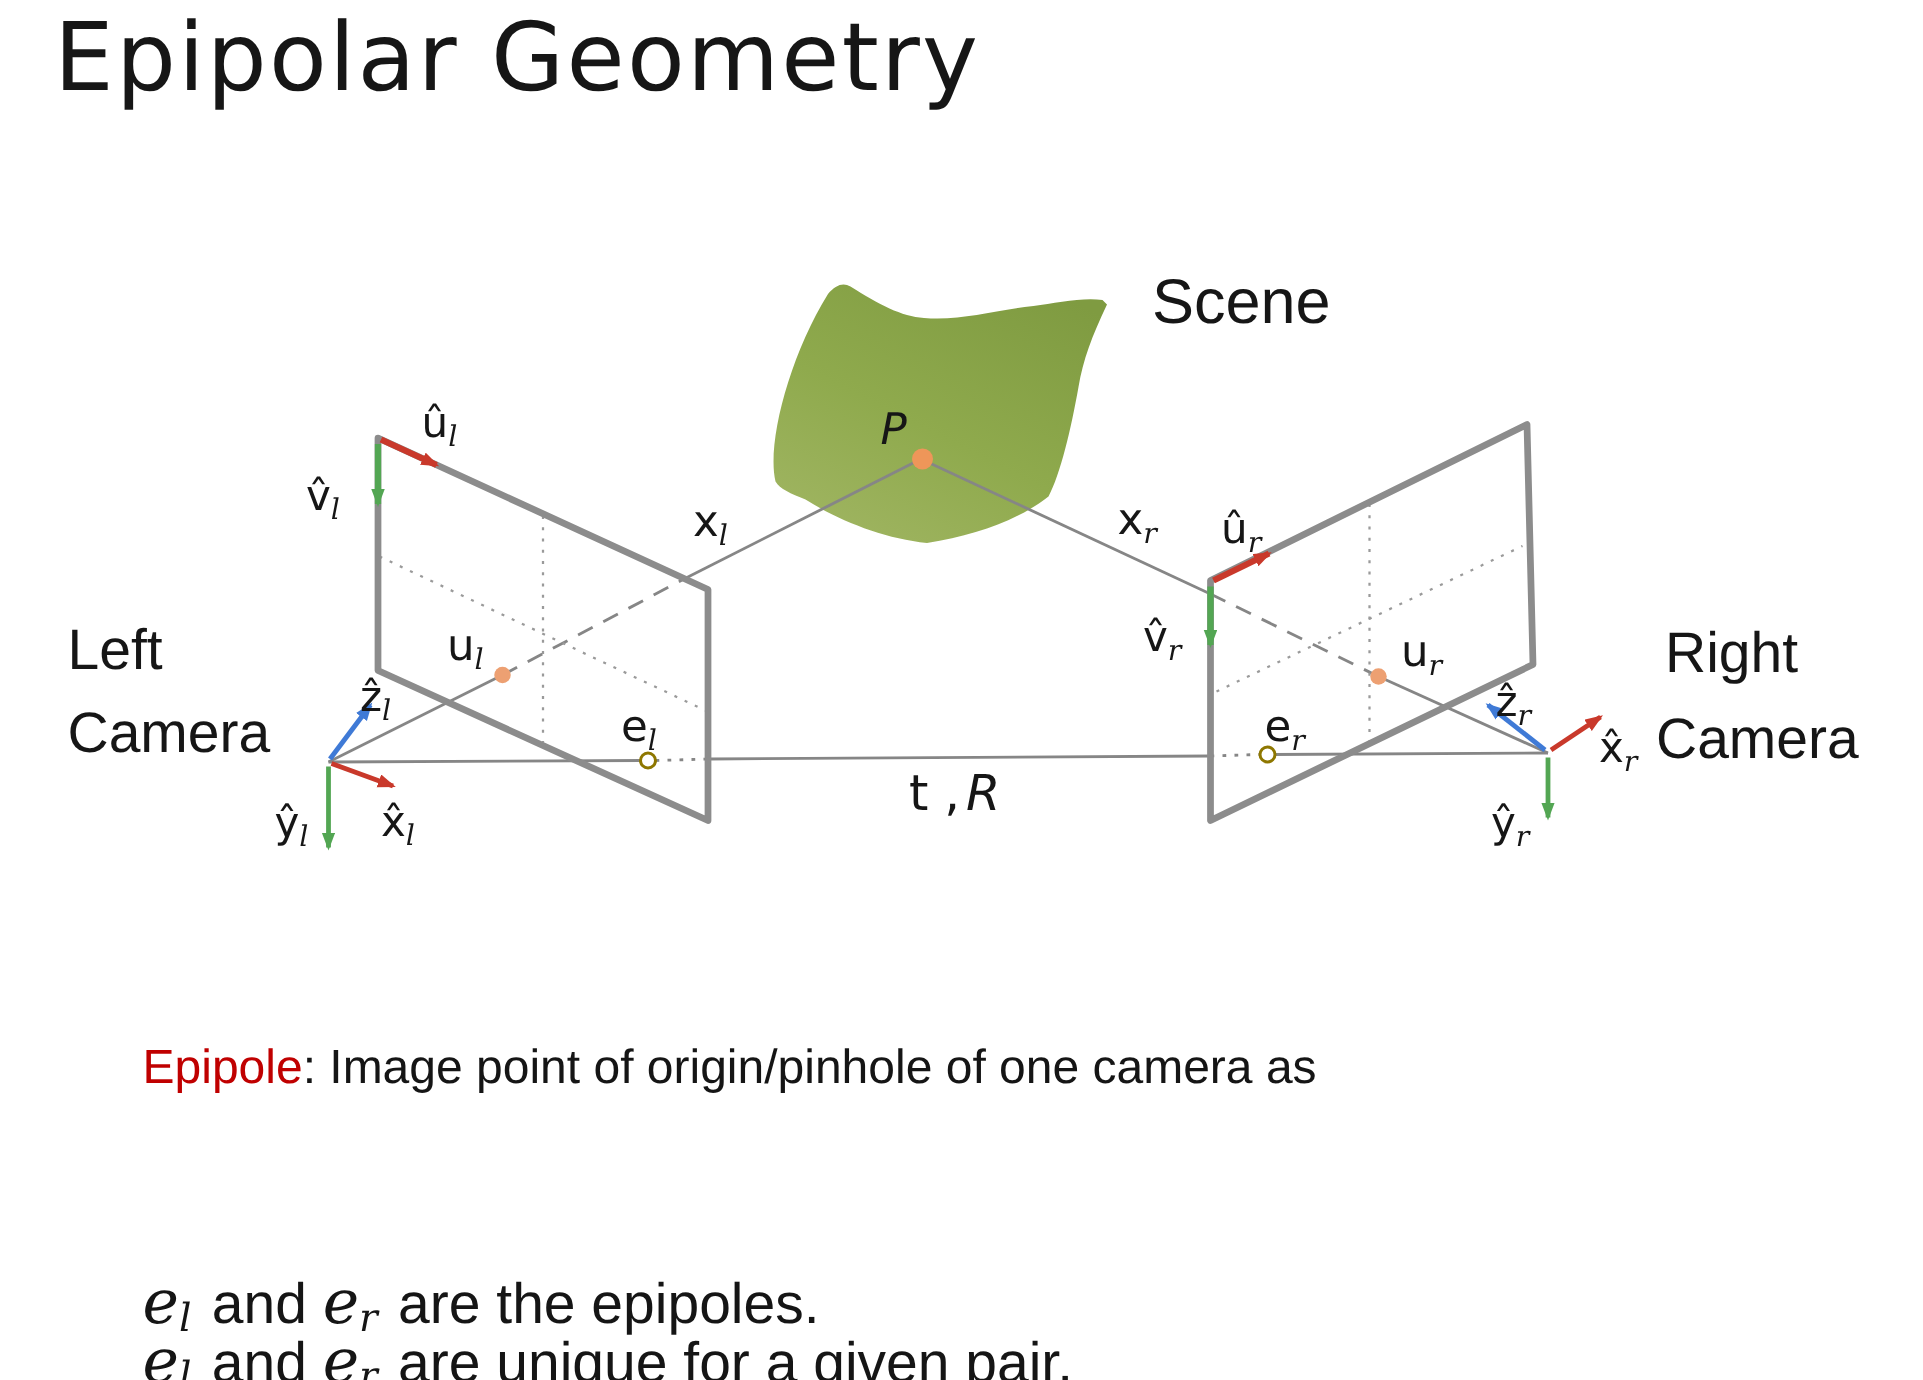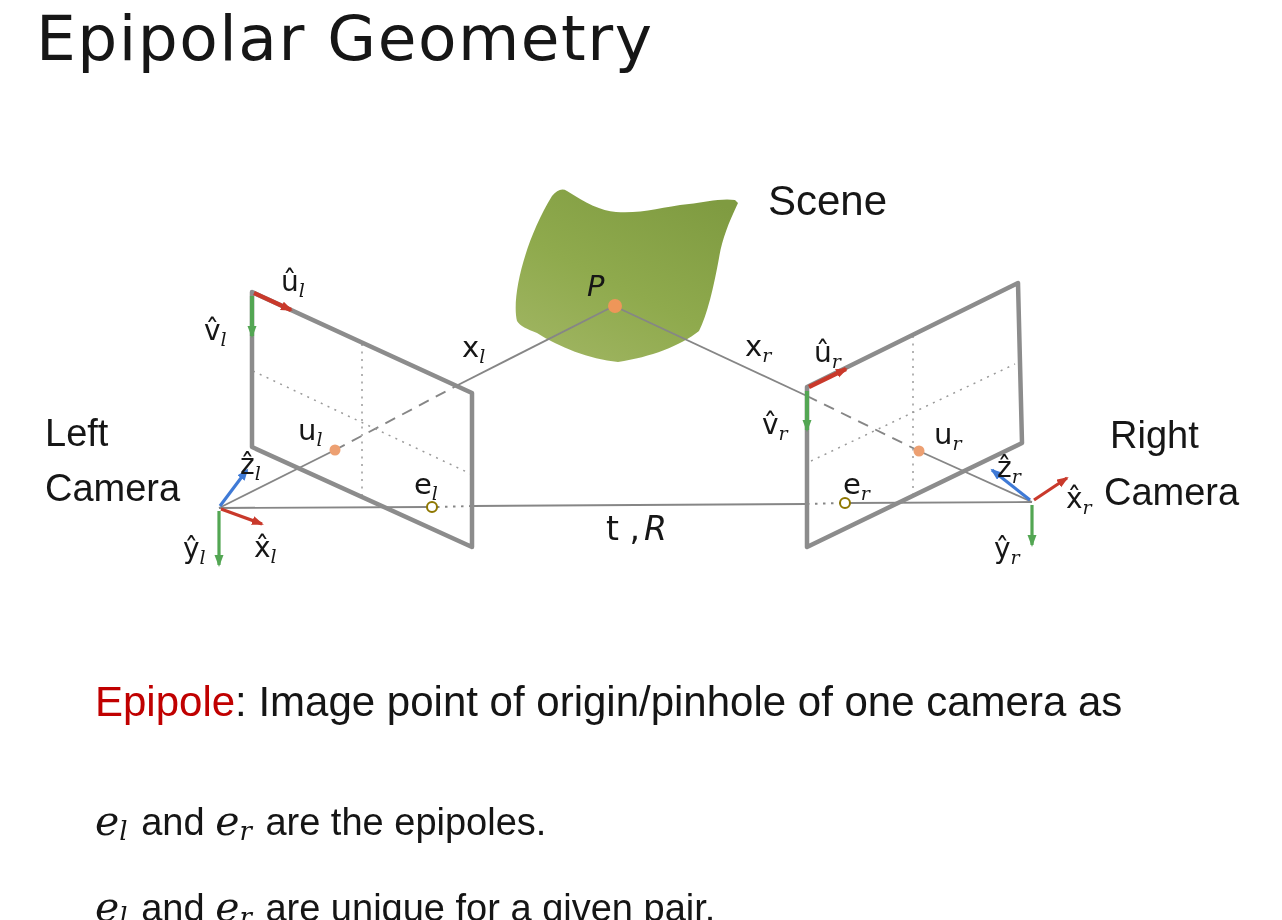--- a/index.html
+++ b/index.html
@@ -1,22 +1,22 @@
 <!DOCTYPE html>
 <html><head>
 <meta charset="utf-8">
 <style>
   html,body{margin:0;padding:0;background:#ffffff;width:1282px;height:920px;overflow:hidden;}
   .slide{position:relative;width:1282px;height:664px;background:#ffffff;font-family:"Liberation Sans",sans-serif;color:#1c1c1c;}
   .title{position:absolute;left:36px;top:2px;font-family:"DejaVu Sans",sans-serif;font-size:63px;font-weight:400;letter-spacing:1.5px;color:#161616;white-space:nowrap;}
   .diagram-svg{position:absolute;left:0;top:0;}
-  .def{position:absolute;left:95px;top:633px;width:1120px;font-size:42px;line-height:53px;color:#151515;}
+  .def{position:absolute;left:95px;top:653px;width:1120px;font-size:32px;line-height:53px;color:#151515;}
   .term{color:#c00000;}
   .mathline{position:absolute;left:95px;font-size:38px;color:#151515;white-space:nowrap;}
-  .m1{top:753px;margin-top:44px;}
+  .m1{top:800px;margin-top:44px;}
   .m2{top:845px;}
   .me{font-family:"DejaVu Serif",serif;font-style:italic;font-size:41px;}
   .ms{font-family:"DejaVu Serif",serif;font-style:italic;font-size:26px;vertical-align:-0.2em;margin-right:3px;}
   svg text{fill:#161616;}
   .dlab{font-family:"DejaVu Sans",sans-serif;font-size:28px;}
   .plab{font-family:"DejaVu Sans",sans-serif;font-size:29px;}
   .sub{font-family:"DejaVu Serif",serif;font-style:italic;font-size:19px;}
   .side{font-family:"Liberation Sans",sans-serif;font-size:38px;}
   .scenelab{font-family:"Liberation Sans",sans-serif;font-size:42px;}
 </style>

